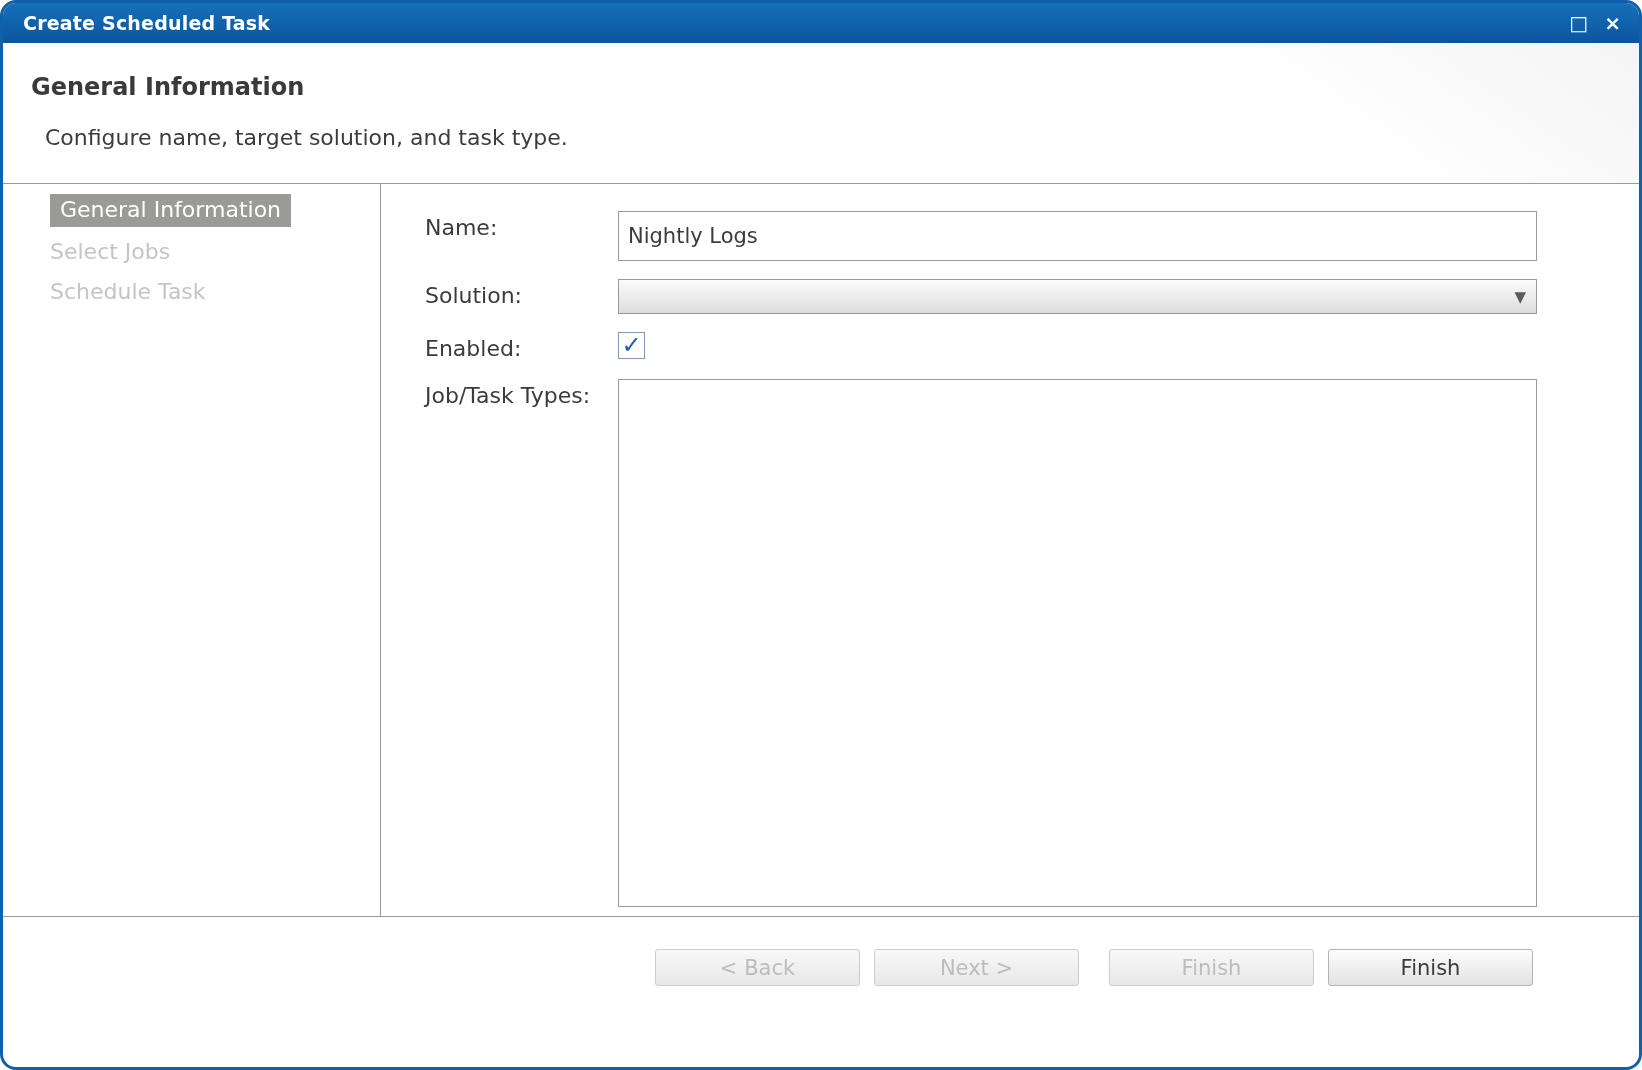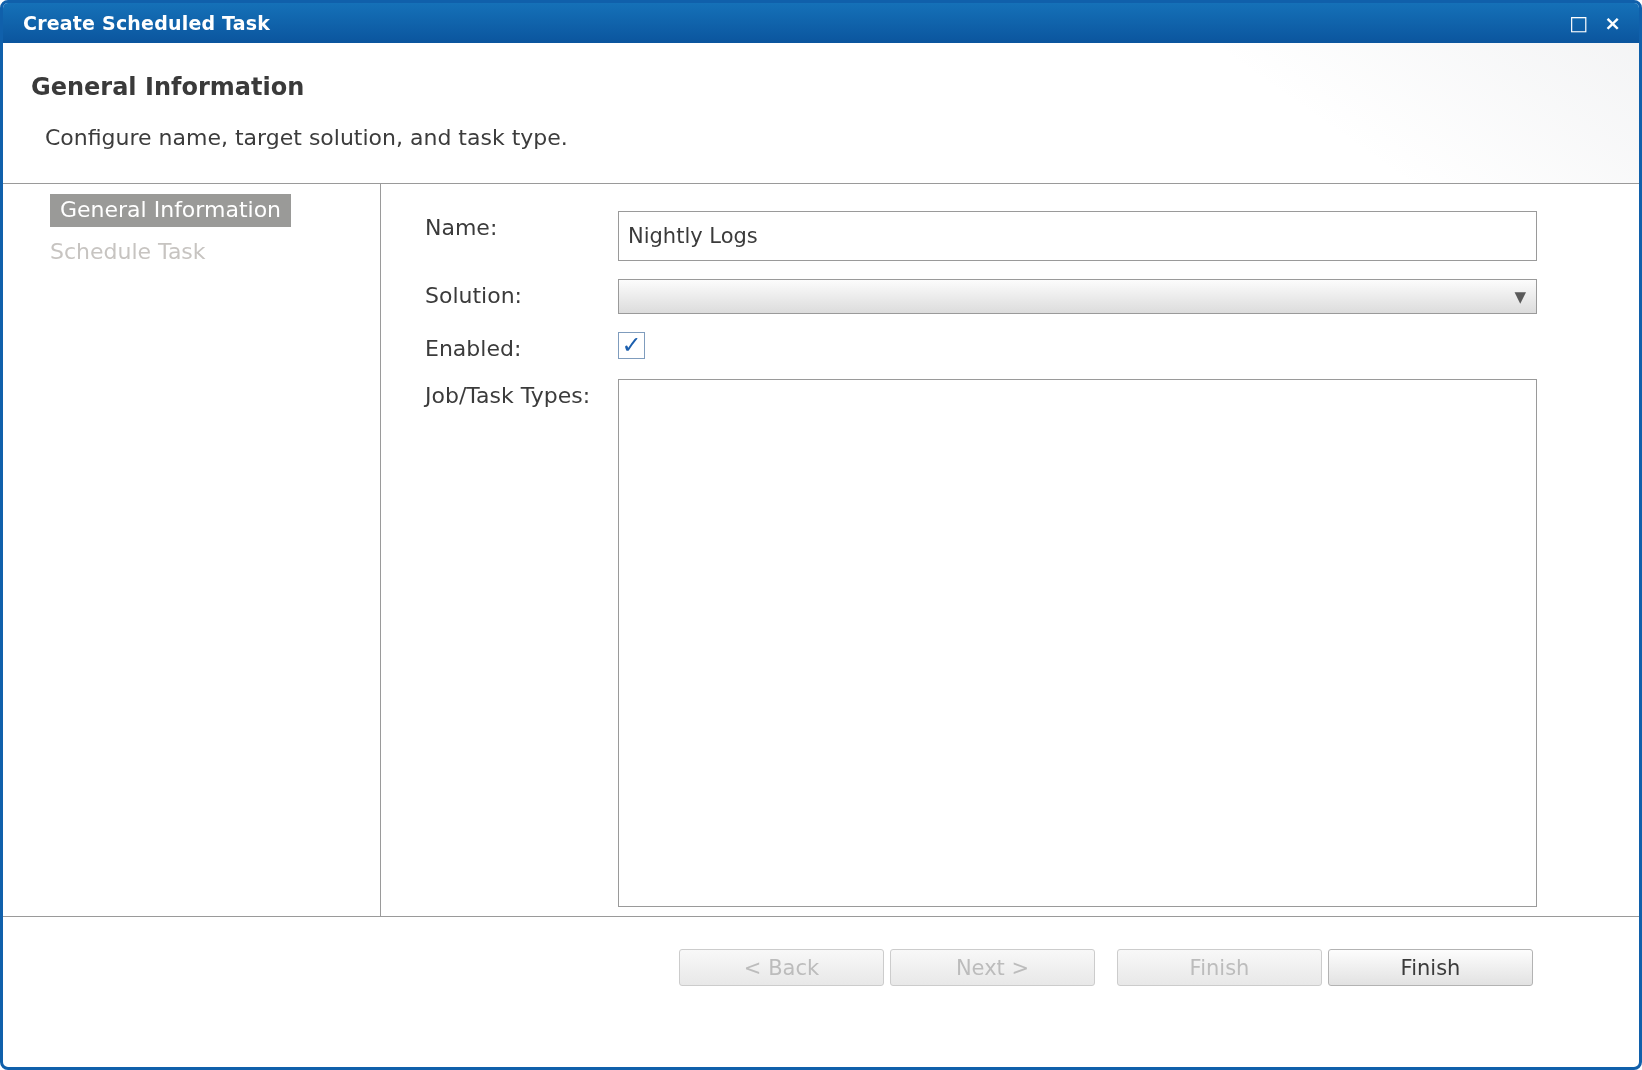--- a/index.html
+++ b/index.html
@@ -5,21 +5,21 @@
   * { box-sizing: border-box; margin: 0; padding: 0; }
   html, body { background: #ffffff; }
   body {
     font-family: "DejaVu Sans", "Liberation Sans", sans-serif;
     width: 1642px; height: 1070px;
   }
   .dialog {
     position: relative;
     width: 1642px; height: 1070px;
     border: 3px solid #1060ab;
-    border-radius: 8px;
+    border-radius: 16px;
     background: #ffffff;
     overflow: hidden;
   }
   
   .titlebar {
     height: 40px;
     background: linear-gradient(#1571b8, #0b559e);
     display: flex; align-items: center;
     padding: 0 18px 0 20px;
     color: #ffffff;
@@ -111,21 +111,21 @@
     flex: 1; height: 528px;
     border: 1px solid #9a9a9a;
     background: #ffffff;
     overflow: auto;
   }
   
   .footer {
     height: 151px;
     border-top: 1px solid #9a9a9a;
     display: flex; justify-content: flex-end; align-items: flex-start;
-    gap: 6px;
+    gap: 14px;
     padding: 32px 106px 0 0;
   }
   .btn {
     width: 205px; height: 37px;
     border: 1px solid #b3b3b3;
     border-radius: 3px;
     background: linear-gradient(#fdfdfd, #e2e2e2);
     font-family: "DejaVu Sans", "Liberation Sans", sans-serif;
     font-size: 21px; color: #3b3b3b;
     cursor: pointer;
@@ -156,20 +156,21 @@
     <h1>General Information</h1>
     <div class="subtitle">Configure name, target solution, and task type.</div>
   </div>
 
   <div class="main">
 
     <div class="sidebar">
       <div>
         <span class="step active">General Information</span>
       </div>
+      <div class="step disabled">Select Jobs</div>
       <div class="step disabled">Schedule Task</div>
     </div>
 
     <div class="content">
 
       <div class="row">
         <span class="lbl">Name:</span>
         <input class="text-input" type="text" value="Nightly Logs" style="">
       </div>
 

